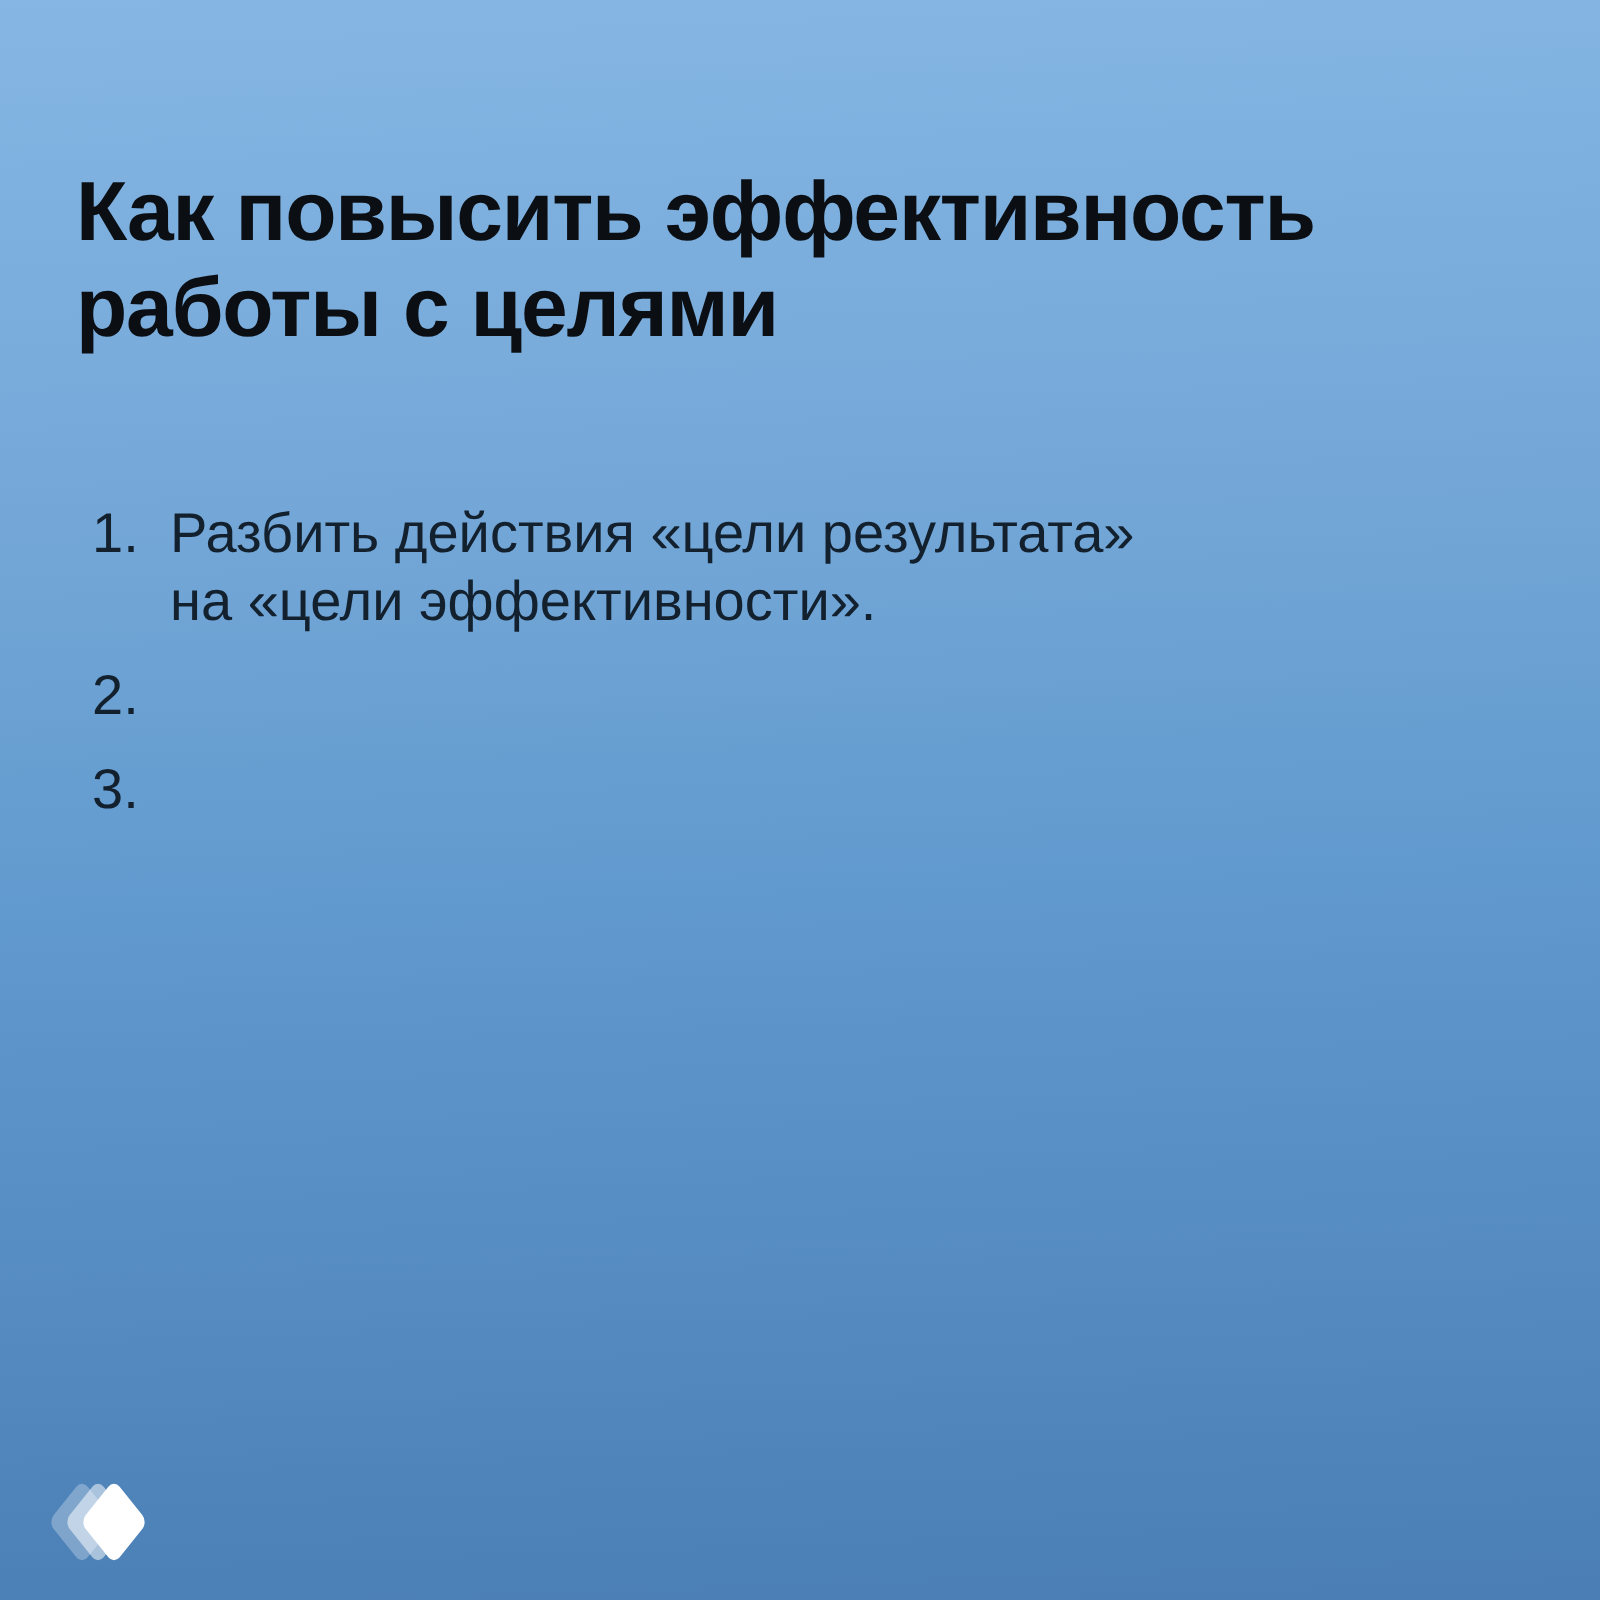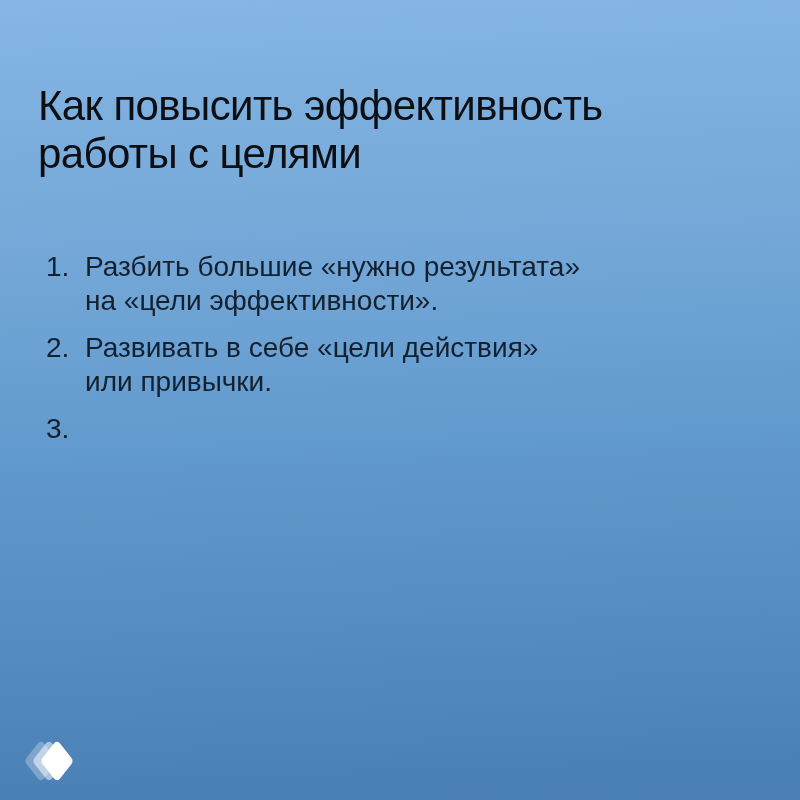--- a/index.html
+++ b/index.html
@@ -19,21 +19,21 @@
     inset: 0;
   }
   .heading {
     position: absolute;
     left: 38px;
     top: 82px;
     width: 720px;
     margin: 0;
     font-size: 42px;
     line-height: 48px;
-    font-weight: 400;
+    font-weight: 700;
     letter-spacing: -0.6px;
     color: #0b0f14;
     white-space: pre-line;
   }
   .goals-list {
     position: absolute;
     left: 0;
     top: 250px;
     width: 780px;
     margin: 0;
@@ -84,27 +84,25 @@
 <body>
 
 <div class="card">
 
   <h1 class="heading">Как повысить эффективность
 работы с целями</h1>
 
   <ol class="goals-list">
     <li>
       <span class="num">1.</span>
-      <span class="txt">Разбить большие «нужно результата»
+      <span class="txt">Разбить действия «цели результата»
 на «цели эффективности».</span>
     </li>
     <li>
       <span class="num">2.</span>
-      <span class="txt">Развивать в себе «цели действия»
-или привычки.</span>
     </li>
     <li>
       <span class="num">3.</span>
     </li>
   </ol>
 
   <div class="logo">
     <span class="diamond d-back"></span>
     <span class="diamond d-mid"></span>
     <span class="diamond d-front"></span>

